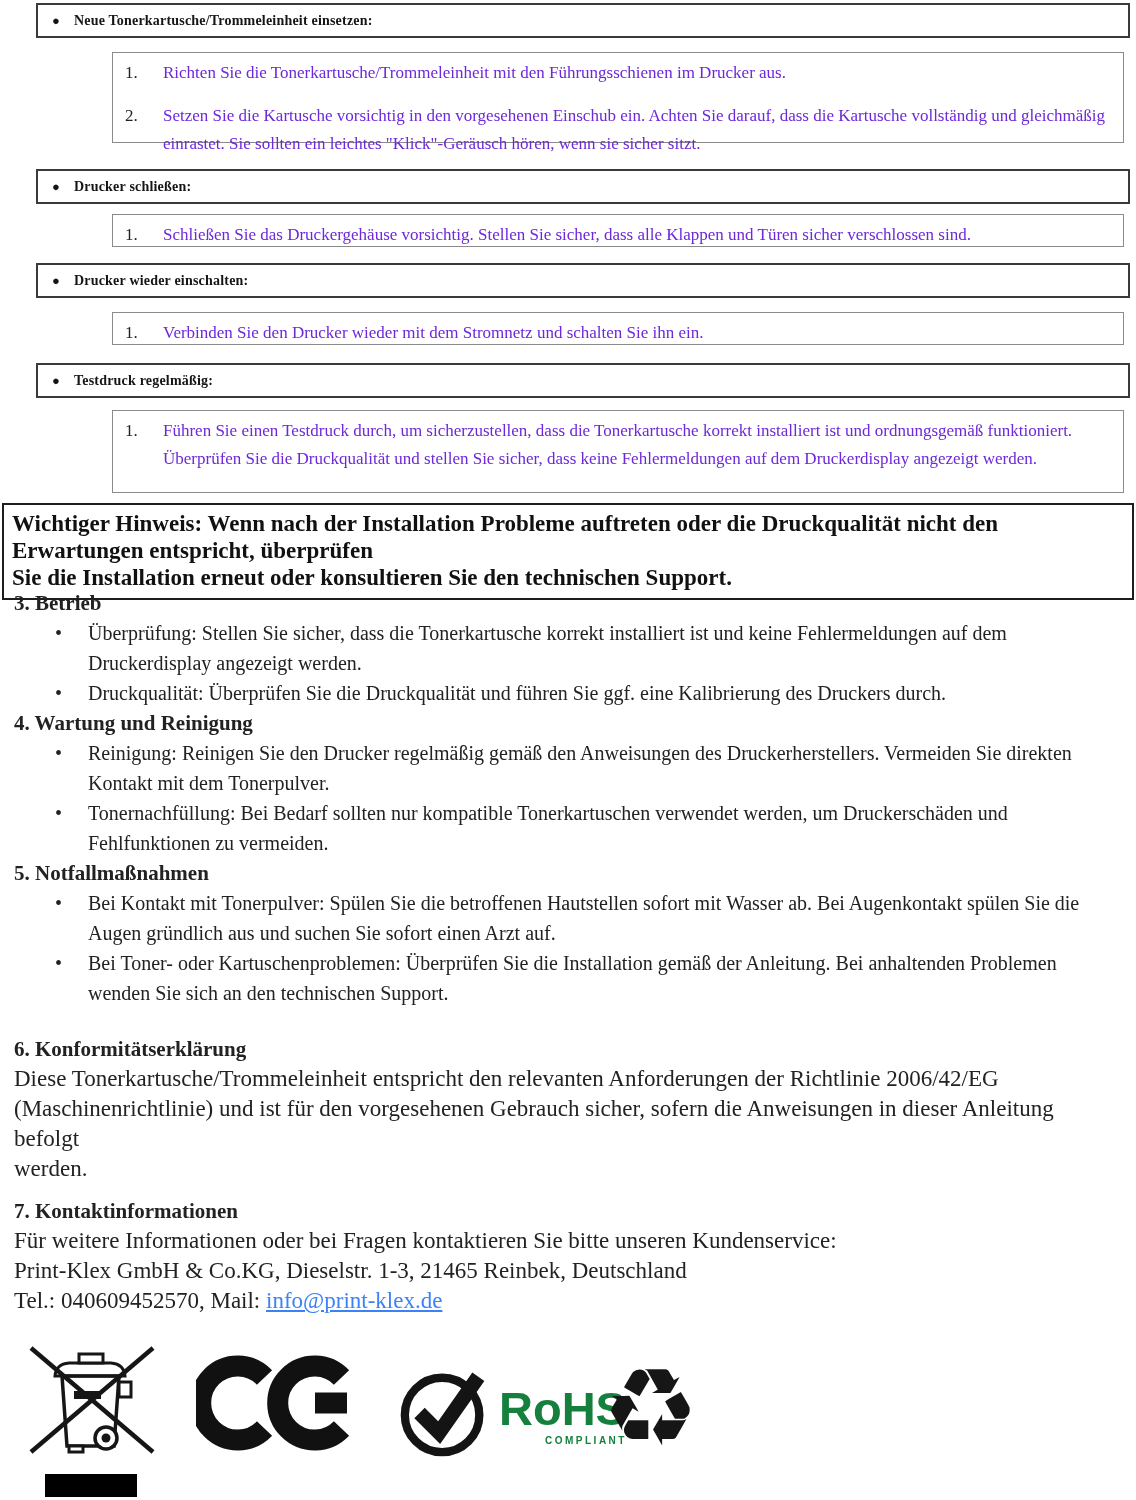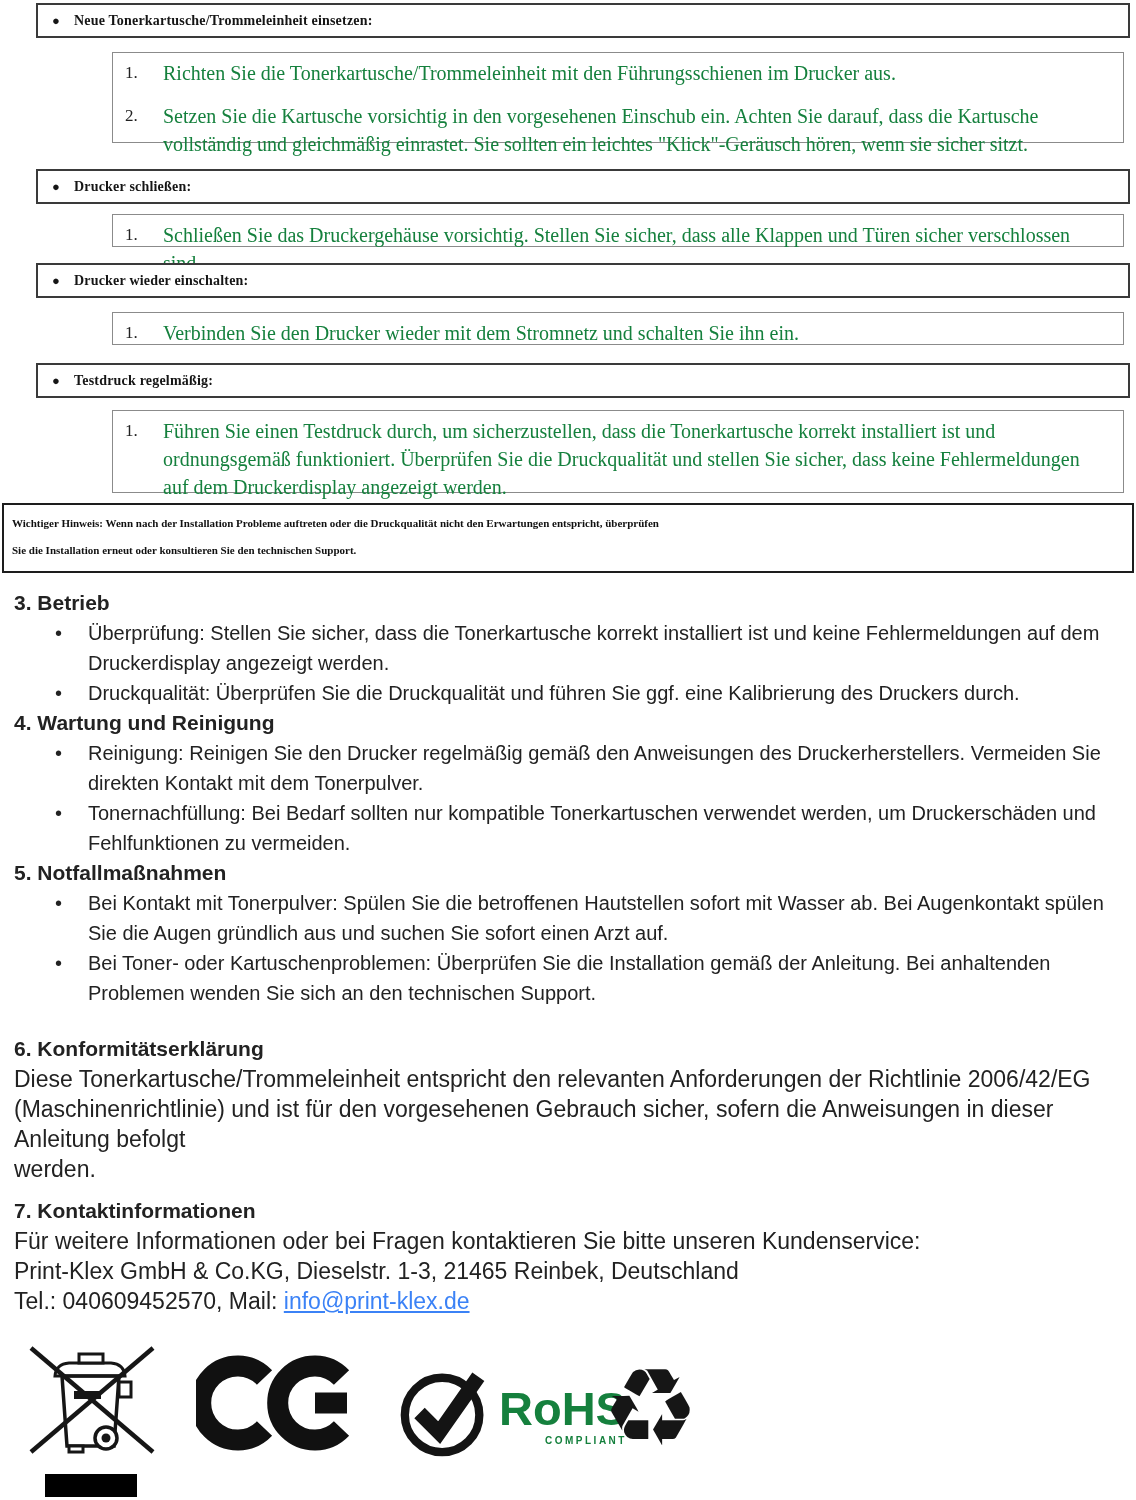--- a/index.html
+++ b/index.html
@@ -10,29 +10,29 @@
   .hdr-box{position:absolute;left:36px;width:1090px;height:31px;border:2px solid #3a3a3a;
            display:flex;align-items:center;background:#fff;}
   .hdr-box .bullet{width:36px;text-align:center;font-size:13px;flex:none;}
   .hdr-box .hdr-label{font-weight:bold;font-size:14px;letter-spacing:.2px;}
 
   .steps-box{position:absolute;left:112px;width:1012px;border:1px solid #8b8b8b;
              background:#fff;box-sizing:border-box;padding:6px 10px 4px 12px;}
   .step{display:flex;margin:0 0 15px 0;}
   .step:last-child{margin-bottom:0;}
   .step-num{flex:none;width:38px;font-size:17px;line-height:28px;color:#222;}
-  .step-text{flex:1;font-size:20px;line-height:28px;color:#15803d;padding-right:4px;}
+  .step-text{flex:1;font-size:17px;line-height:28px;color:#6d28d9;padding-right:4px;}
 
   .notice-box{position:absolute;left:2px;right:2px;top:503px;border:2px solid #1d1d1d;
               padding:5px 8px 7px 8px;background:#fff;}
-  .notice-line{font-weight:bold;font-size:11px;line-height:27px;color:#111;}
+  .notice-line{font-weight:bold;font-size:23px;line-height:27px;color:#111;}
 
   
   .sans{position:absolute;left:14px;top:588px;width:1108px;
-        font-family:Liberation Sans, sans-serif;color:#222;}
+        font-family:Liberation Serif, serif;color:#222;}
   .s-title{font-weight:bold;font-size:21px;line-height:30px;}
   .s-bullet{display:flex;padding-left:27px;}
   .s-bullet .b-dot{flex:none;width:47px;font-size:20px;line-height:30px;padding-left:14px;box-sizing:border-box;}
   .s-bullet .b-text{flex:1;font-size:20px;line-height:30px;max-width:1016px;}
   .s-par{font-size:23px;line-height:30px;}
   .mt-sec{margin-top:26px;}
   a.email{text-decoration:underline;}
 
   
   .icon-abs{position:absolute;}

